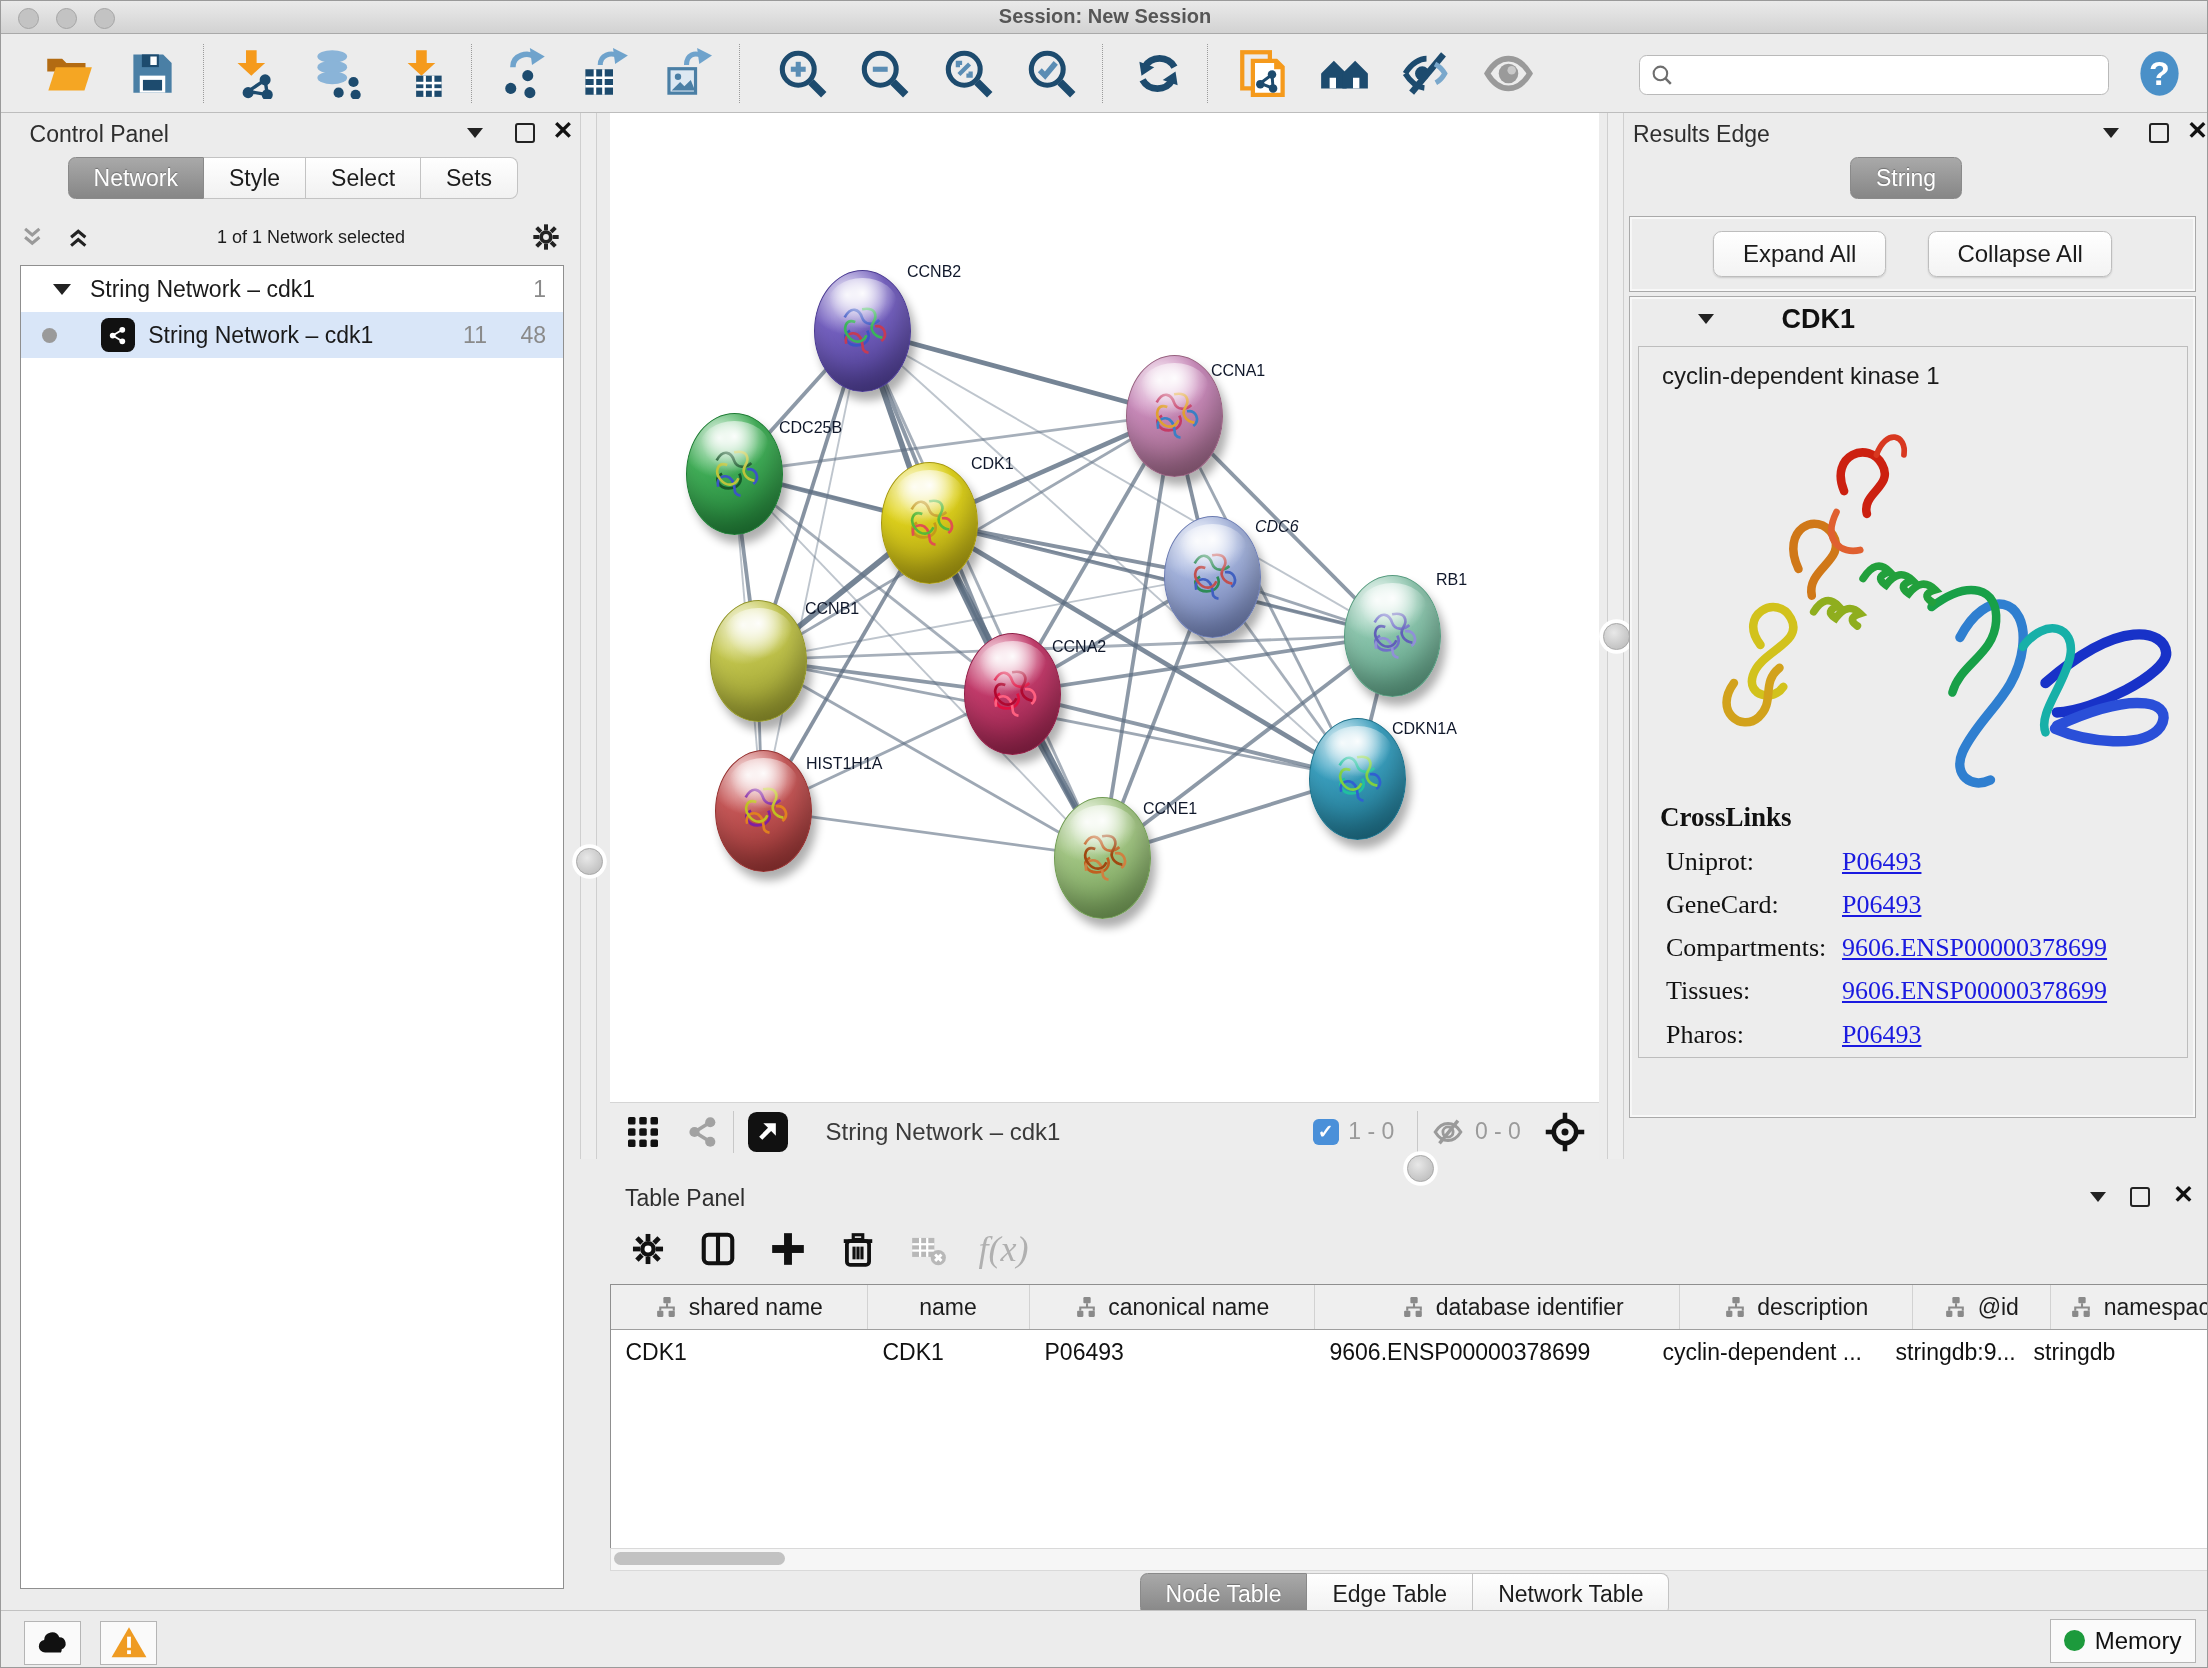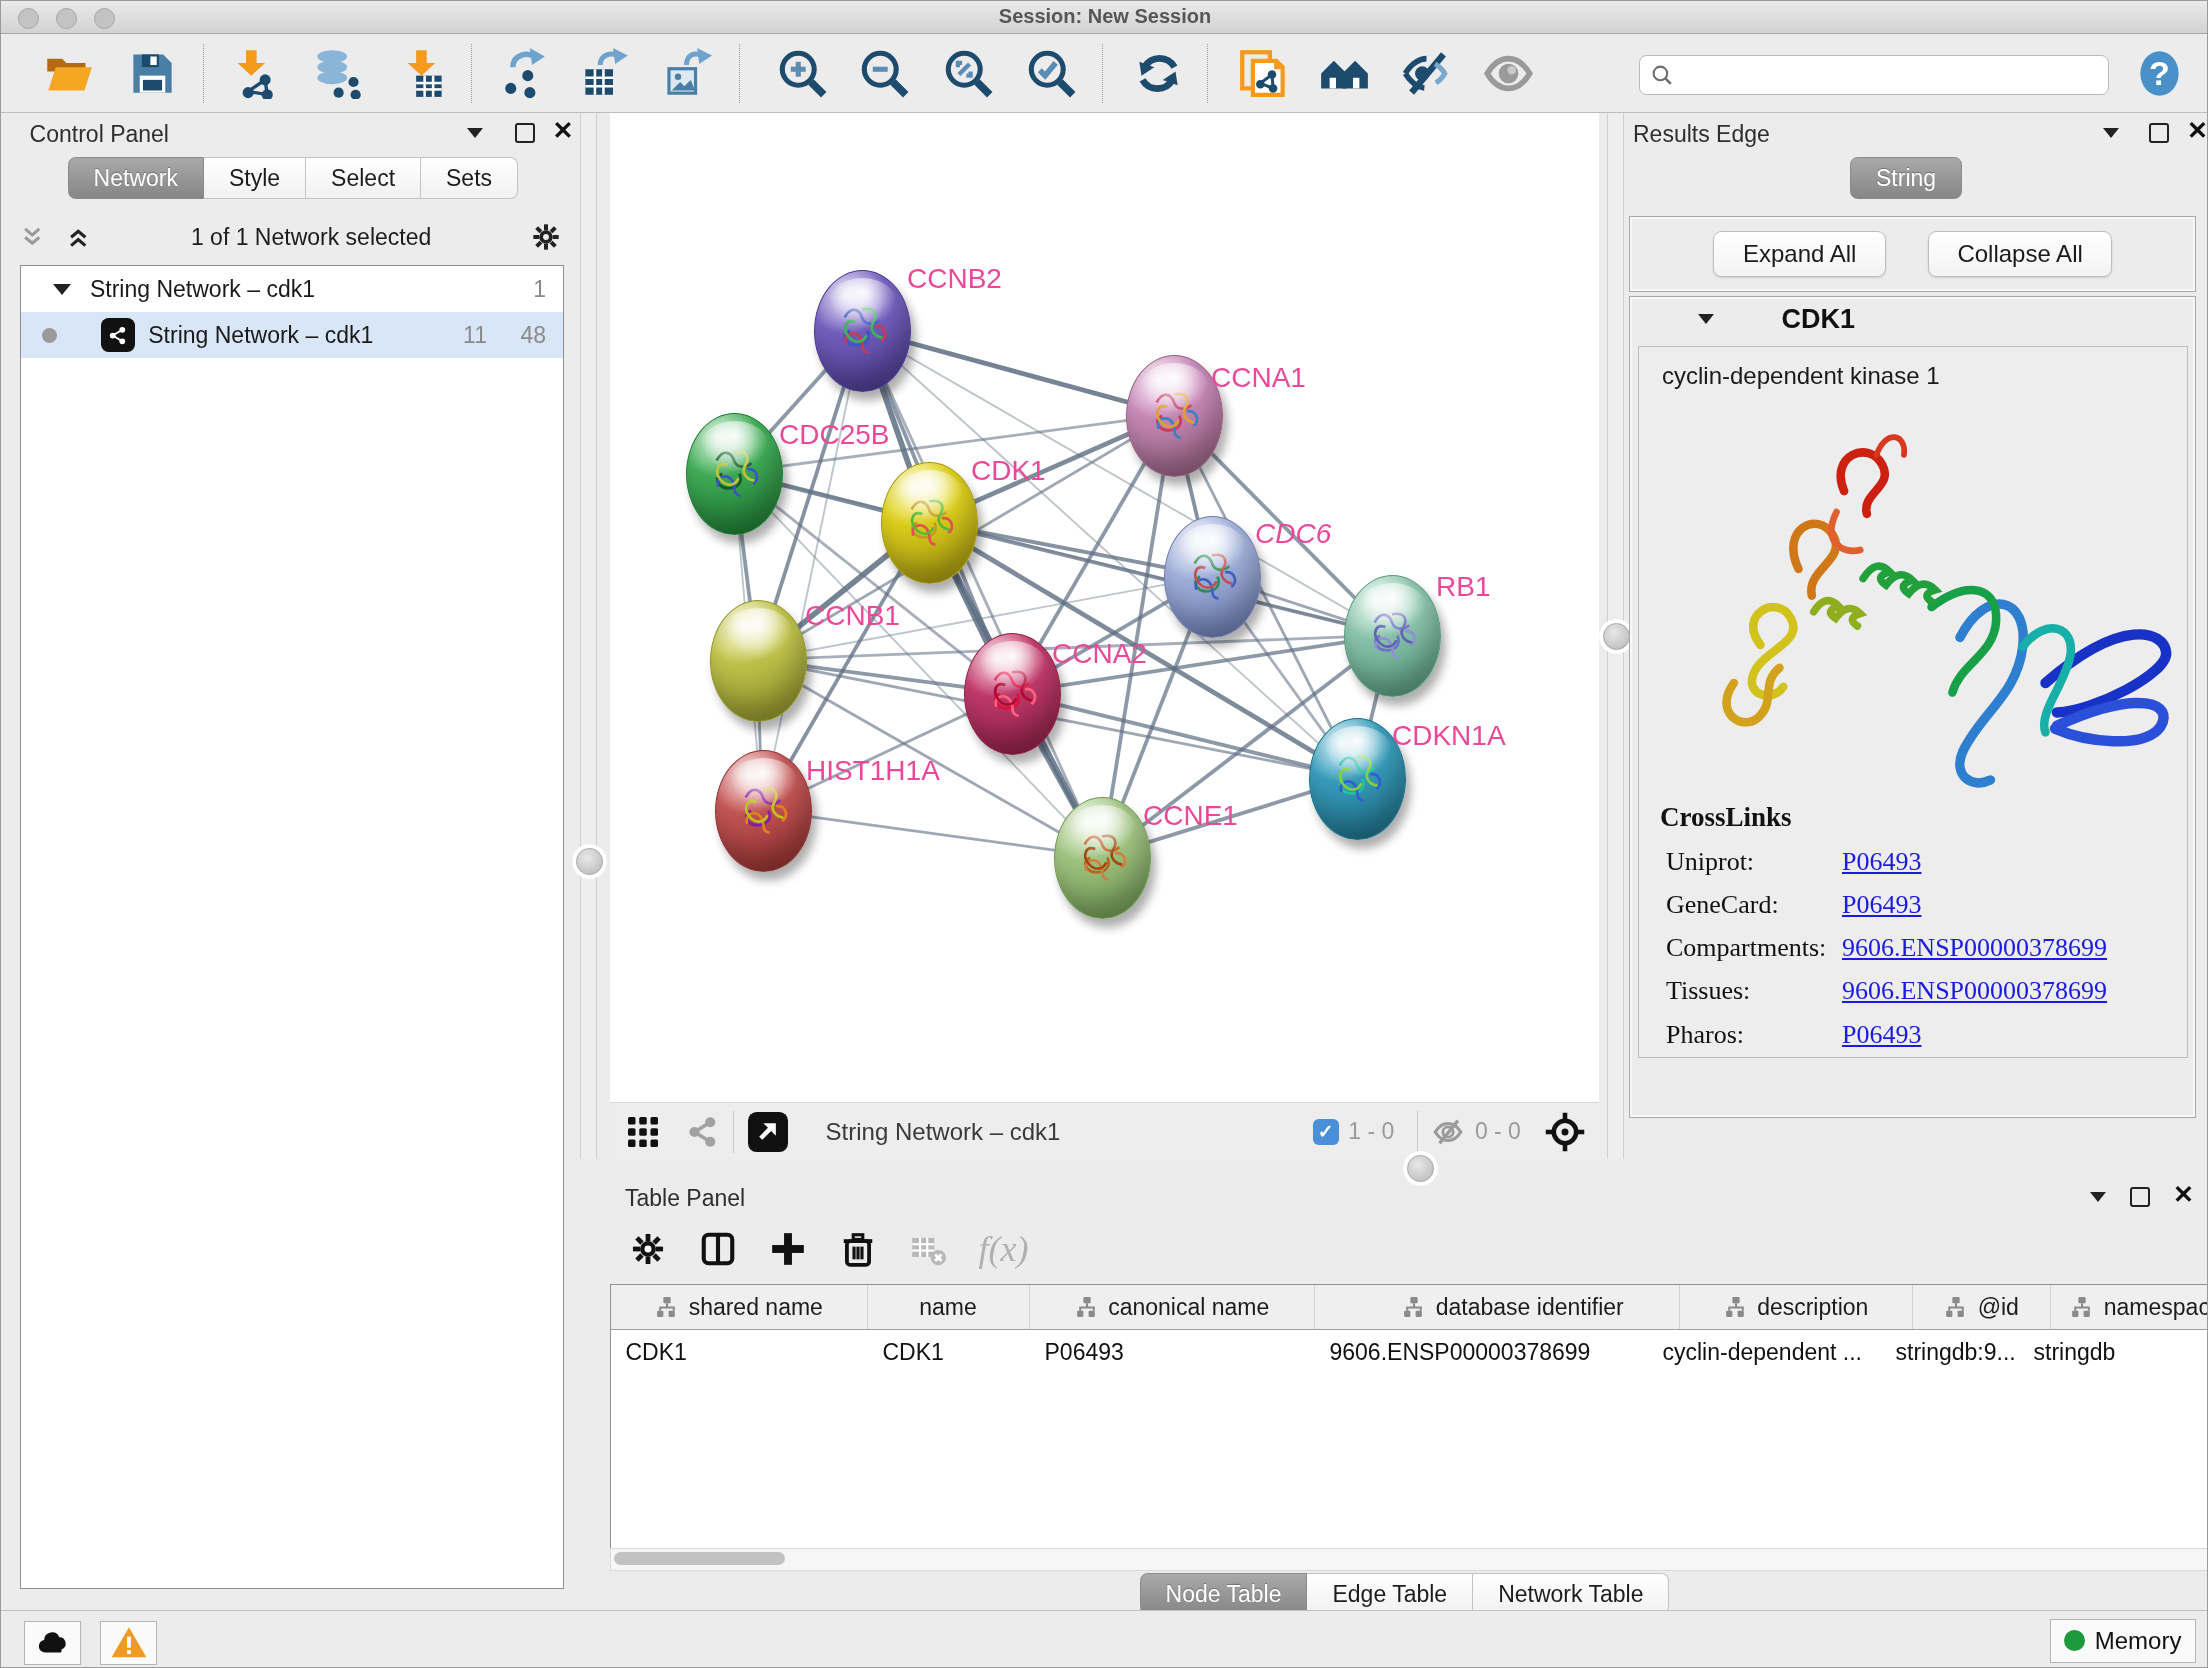--- a/index.html
+++ b/index.html
@@ -30,21 +30,21 @@
   .tree-row{position:relative;height:46px;display:flex;align-items:center;}
   .tree-row.sel{background:#d9e6f8;}
   .badge{color:#8a8a8a;}
   .share-chip{width:34px;height:34px;border-radius:7.6px;background:#111;display:flex;align-items:center;justify-content:center;}
   
   .net-canvas{position:absolute;left:609px;top:112px;width:989px;height:989px;background:#fff;overflow:hidden;}
   .net-canvas svg.edges{position:absolute;left:0;top:0;}
   .node{position:absolute;width:95px;height:120px;border-radius:50%;box-shadow:4.8px 8.6px 9.5px rgba(0,0,0,.32), inset -7.6px -17px 25px rgba(0,0,0,.25);}
   .node .gloss{position:absolute;left:14%;top:6%;width:72%;height:42%;border-radius:50%;background:radial-gradient(ellipse at 50% 30%,rgba(255,255,255,.95),rgba(255,255,255,0) 70%);}
   .node svg{position:absolute;left:11.4px;top:25px;}
-  .node-label{position:absolute;font-size:28px;color:#ec4899;white-space:nowrap;}
+  .node-label{position:absolute;font-size:16px;color:#0f172a;white-space:nowrap;}
   .net-bar{position:absolute;left:609px;top:1101px;width:989px;height:57px;background:#ededed;border-top:1px solid #d5d5d5;display:flex;align-items:center;}
   .nb-div{width:0;height:42px;border-left:1px solid #c8c8c8;margin:0 13.3px;}
   .nb-text{font-size:24px;color:#3a3a3a;}
   .nb-count{font-size:23px;color:#9a9a9a;margin:0 9.5px;}
   .birdseye{width:40px;height:40px;border-radius:8.6px;background:#111;display:flex;align-items:center;justify-content:center;}
   .checkbox{width:26px;height:26px;border-radius:5.7px;background:#4a90d9;display:flex;align-items:center;justify-content:center;color:#fff;font-size:19px;font-weight:bold;}
   
   .vsplit{position:absolute;top:112px;height:1046px;width:32px;background:#ececec;}
   .vsplit .bar{position:absolute;left:7.6px;top:0;width:15px;height:100%;background:#eee;border-left:1px solid #cfcfcf;border-right:1px solid #cfcfcf;}
   .hsplit{position:absolute;left:599px;top:1160px;width:1609px;height:15px;background:#ececec;}
@@ -299,21 +299,21 @@
             <path d="M6 5l6 5 6-5"></path>
             <path d="M6 12l6 5 6-5"></path>
           </g>
         </svg>
       <svg width="28.5" height="28.5" viewBox="0 0 24 24" style="margin-left:17px">
           <g fill="none" stroke="#222" stroke-width="2.6">
             <path d="M6 19l6-5 6 5"></path>
             <path d="M6 12l6-5 6 5"></path>
           </g>
         </svg>
-      <span style="flex:1;text-align:center;font-size:23px;color:#1c1c1c">1 of 1 Network selected</span>
+      <span style="flex:1;text-align:center;font-size:18px;color:#1c1c1c">1 of 1 Network selected</span>
       <svg width="32" height="32" viewBox="0 0 24 24">
           <g fill="#222">
             <circle cx="12" cy="12" r="5"></circle>
             <g stroke="#222" stroke-width="3">
               <line x1="12" y1="2.5" x2="12" y2="7"></line>
               <line x1="12" y1="17" x2="12" y2="21.5"></line>
               <line x1="2.5" y1="12" x2="7" y2="12"></line>
               <line x1="17" y1="12" x2="21.5" y2="12"></line>
               <line x1="5" y1="5" x2="8.2" y2="8.2"></line>
               <line x1="15.8" y1="15.8" x2="19" y2="19"></line>

